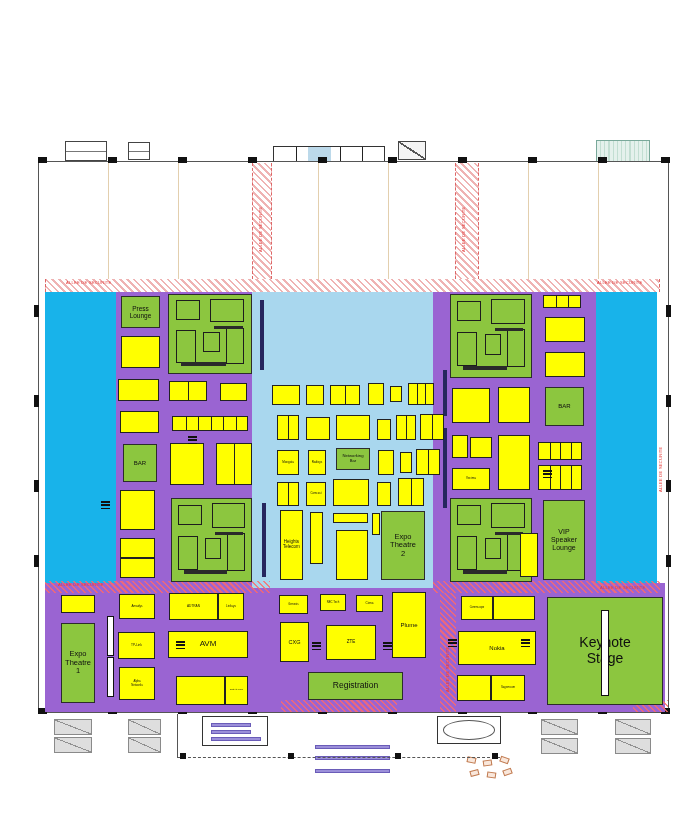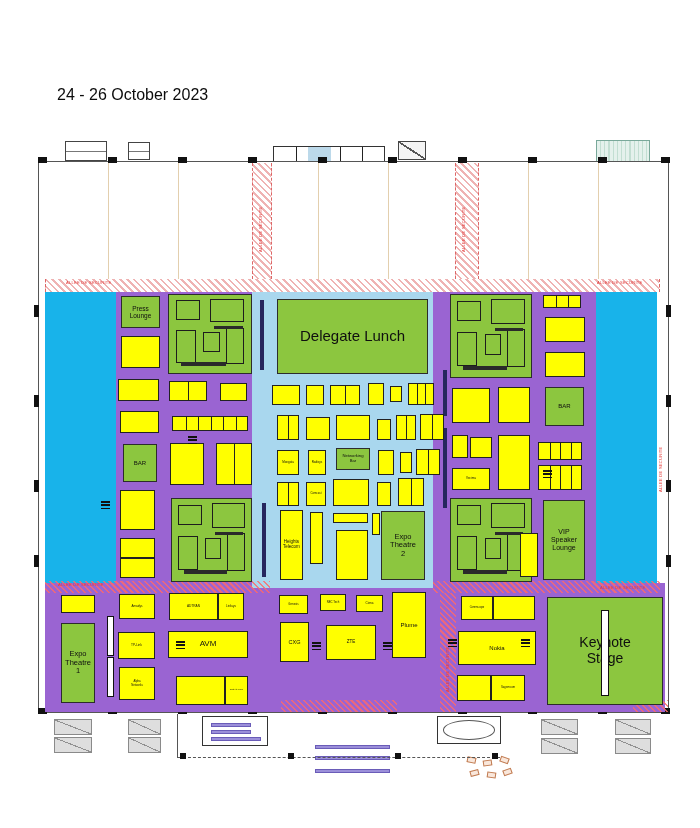--- a/index.html
+++ b/index.html
@@ -42,21 +42,20 @@
   .canopy{border:0.7px solid #79a89a;background:repeating-linear-gradient(90deg,#e4f1ec 0 3px,#c2ded2 3px 4.2px)}
   .trav{background:#9b8fd9;border:0.5px solid #6a5cb8}
   .tan{border:0.8px solid #c07a50;background:rgba(230,160,110,.25)}
   .dash{border-top:1px dashed #555;background:none}
   .bluecell{background:#bcd9ea;position:absolute;top:0;bottom:0}
 </style>
 </head>
 <body>
 
 <div id="plan">
-  <div class="abs subtitle" style="left:57px;top:86px">24 - 26 October 2023</div>
 <div class="abs dock" style="left: 65px; top: 141px; width: 42px; height: 20px;"></div>
     <div class="abs dock" style="left: 128px; top: 142px; width: 22px; height: 18px;"></div>
     <div class="abs outline" style="left: 273px; top: 146px; width: 112px; height: 16px;">
       <div class="cell-line" style="left: 20%;"></div>
       <div class="cell-line" style="left: 40%;"></div>
       <div class="cell-line" style="left: 60%;"></div>
       <div class="cell-line" style="left: 80%;"></div>
       <div class="bluecell" style="left: 31%; width: 21%;"></div>
     </div>
     <div class="abs diag" style="left: 398px; top: 141px; width: 28px; height: 19px;"></div>
@@ -109,38 +108,38 @@
     <div class="abs hatchW" style="left: 45px; top: 279px; width: 615px; height: 13px;"></div>
     <div class="abs hatchT" style="left: 45px; top: 581px; width: 225px; height: 12px;"></div>
     <div class="abs hatchT" style="left: 433px; top: 581px; width: 227px; height: 12px;"></div>
     <div class="abs hatchT" style="left: 440px; top: 593px; width: 16px; height: 119px;"></div>
     <div class="abs hatchT" style="left: 281px; top: 700px; width: 116px; height: 12px;"></div>
     <div class="abs hatchT" style="left: 633px; top: 700px; width: 35px; height: 12px;"></div>
     <div class="abs green lbl" style="left: 121px; top: 296px; width: 39px; height: 32px; font-size: 6.5px;">Press
 Lounge</div>
     <div class="abs green lbl" style="left: 168px; top: 294px; width: 84px; height: 80px;"><div class="furn" style="left: 8%; top: 7%; width: 30%; height: 25%;"></div><div class="furn" style="left: 50%; top: 5%; width: 42%; height: 30%;"></div><div class="furn" style="left: 8%; top: 45%; width: 25%; height: 42%;"></div><div class="furn" style="left: 42%; top: 48%; width: 20%; height: 25%;"></div><div class="furn" style="left: 70%; top: 42%; width: 22%; height: 46%;"></div><div class="furnbar" style="left: 15%; top: 86%; width: 55%; height: 5%;"></div><div class="furnbar" style="left: 55%; top: 40%; width: 35%; height: 4%;"></div></div>
     <div class="abs green lbl" style="left: 450px; top: 294px; width: 82px; height: 84px;"><div class="furn" style="left: 8%; top: 7%; width: 30%; height: 25%;"></div><div class="furn" style="left: 50%; top: 5%; width: 42%; height: 30%;"></div><div class="furn" style="left: 8%; top: 45%; width: 25%; height: 42%;"></div><div class="furn" style="left: 42%; top: 48%; width: 20%; height: 25%;"></div><div class="furn" style="left: 70%; top: 42%; width: 22%; height: 46%;"></div><div class="furnbar" style="left: 15%; top: 86%; width: 55%; height: 5%;"></div><div class="furnbar" style="left: 55%; top: 40%; width: 35%; height: 4%;"></div></div>
-    <div class="abs green lbl" style="left: 277px; top: 299px; width: 151px; height: 75px; font-size: 15px;">Delegate Lunch</div>
     <div class="abs green lbl" style="left: 336px; top: 448px; width: 34px; height: 22px; font-size: 4.2px;">Networking
 Bar</div>
     <div class="abs green lbl" style="left: 381px; top: 511px; width: 44px; height: 69px; font-size: 7.5px;">Expo
 Theatre
 2</div>
     <div class="abs green lbl" style="left: 543px; top: 500px; width: 42px; height: 80px; font-size: 7px;">VIP
 Speaker
 Lounge</div>
     <div class="abs green lbl" style="left: 123px; top: 444px; width: 34px; height: 38px; font-size: 6px;">BAR</div>
     <div class="abs green lbl" style="left: 545px; top: 387px; width: 39px; height: 39px; font-size: 6px;">BAR</div>
     <div class="abs green lbl" style="left: 171px; top: 498px; width: 81px; height: 84px;"><div class="furn" style="left: 8%; top: 7%; width: 30%; height: 25%;"></div><div class="furn" style="left: 50%; top: 5%; width: 42%; height: 30%;"></div><div class="furn" style="left: 8%; top: 45%; width: 25%; height: 42%;"></div><div class="furn" style="left: 42%; top: 48%; width: 20%; height: 25%;"></div><div class="furn" style="left: 70%; top: 42%; width: 22%; height: 46%;"></div><div class="furnbar" style="left: 15%; top: 86%; width: 55%; height: 5%;"></div><div class="furnbar" style="left: 55%; top: 40%; width: 35%; height: 4%;"></div></div>
     <div class="abs green lbl" style="left: 450px; top: 498px; width: 82px; height: 84px;"><div class="furn" style="left: 8%; top: 7%; width: 30%; height: 25%;"></div><div class="furn" style="left: 50%; top: 5%; width: 42%; height: 30%;"></div><div class="furn" style="left: 8%; top: 45%; width: 25%; height: 42%;"></div><div class="furn" style="left: 42%; top: 48%; width: 20%; height: 25%;"></div><div class="furn" style="left: 70%; top: 42%; width: 22%; height: 46%;"></div><div class="furnbar" style="left: 15%; top: 86%; width: 55%; height: 5%;"></div><div class="furnbar" style="left: 55%; top: 40%; width: 35%; height: 4%;"></div></div>
     <div class="abs green lbl" style="left: 61px; top: 623px; width: 34px; height: 80px; font-size: 7.5px;">Expo
 Theatre
 1</div>
     <div class="abs green lbl" style="left: 547px; top: 597px; width: 116px; height: 108px; font-size: 14px;">Keynote
 Stage</div>
+    <div class="abs green lbl" style="left: 308px; top: 672px; width: 95px; height: 28px; font-size: 8.5px;">Registration</div>
     <div class="abs navy" style="left: 260px; top: 300px; width: 4px; height: 70px;"></div>
     <div class="abs navy" style="left: 262px; top: 503px; width: 4px; height: 74px;"></div>
     <div class="abs navy" style="left: 443px; top: 370px; width: 4px; height: 46px;"></div>
     <div class="abs navy" style="left: 443px; top: 428px; width: 4px; height: 80px;"></div>
     <div class="abs booth" style="left: 121px; top: 336px; width: 39px; height: 32px;"></div>
     <div class="abs booth" style="left: 118px; top: 379px; width: 41px; height: 22px;"></div>
     <div class="abs booth" style="left: 169px; top: 381px; width: 38px; height: 20px;"><div class="cell-line" style="left: 50%;"></div></div>
     <div class="abs booth" style="left: 220px; top: 383px; width: 27px; height: 18px;"></div>
     <div class="abs booth" style="left: 120px; top: 411px; width: 39px; height: 22px;"></div>
     <div class="abs booth" style="left: 172px; top: 416px; width: 76px; height: 15px;"><div class="cell-line" style="left: 17%;"></div><div class="cell-line" style="left: 34%;"></div><div class="cell-line" style="left: 51%;"></div><div class="cell-line" style="left: 68%;"></div><div class="cell-line" style="left: 85%;"></div></div>

